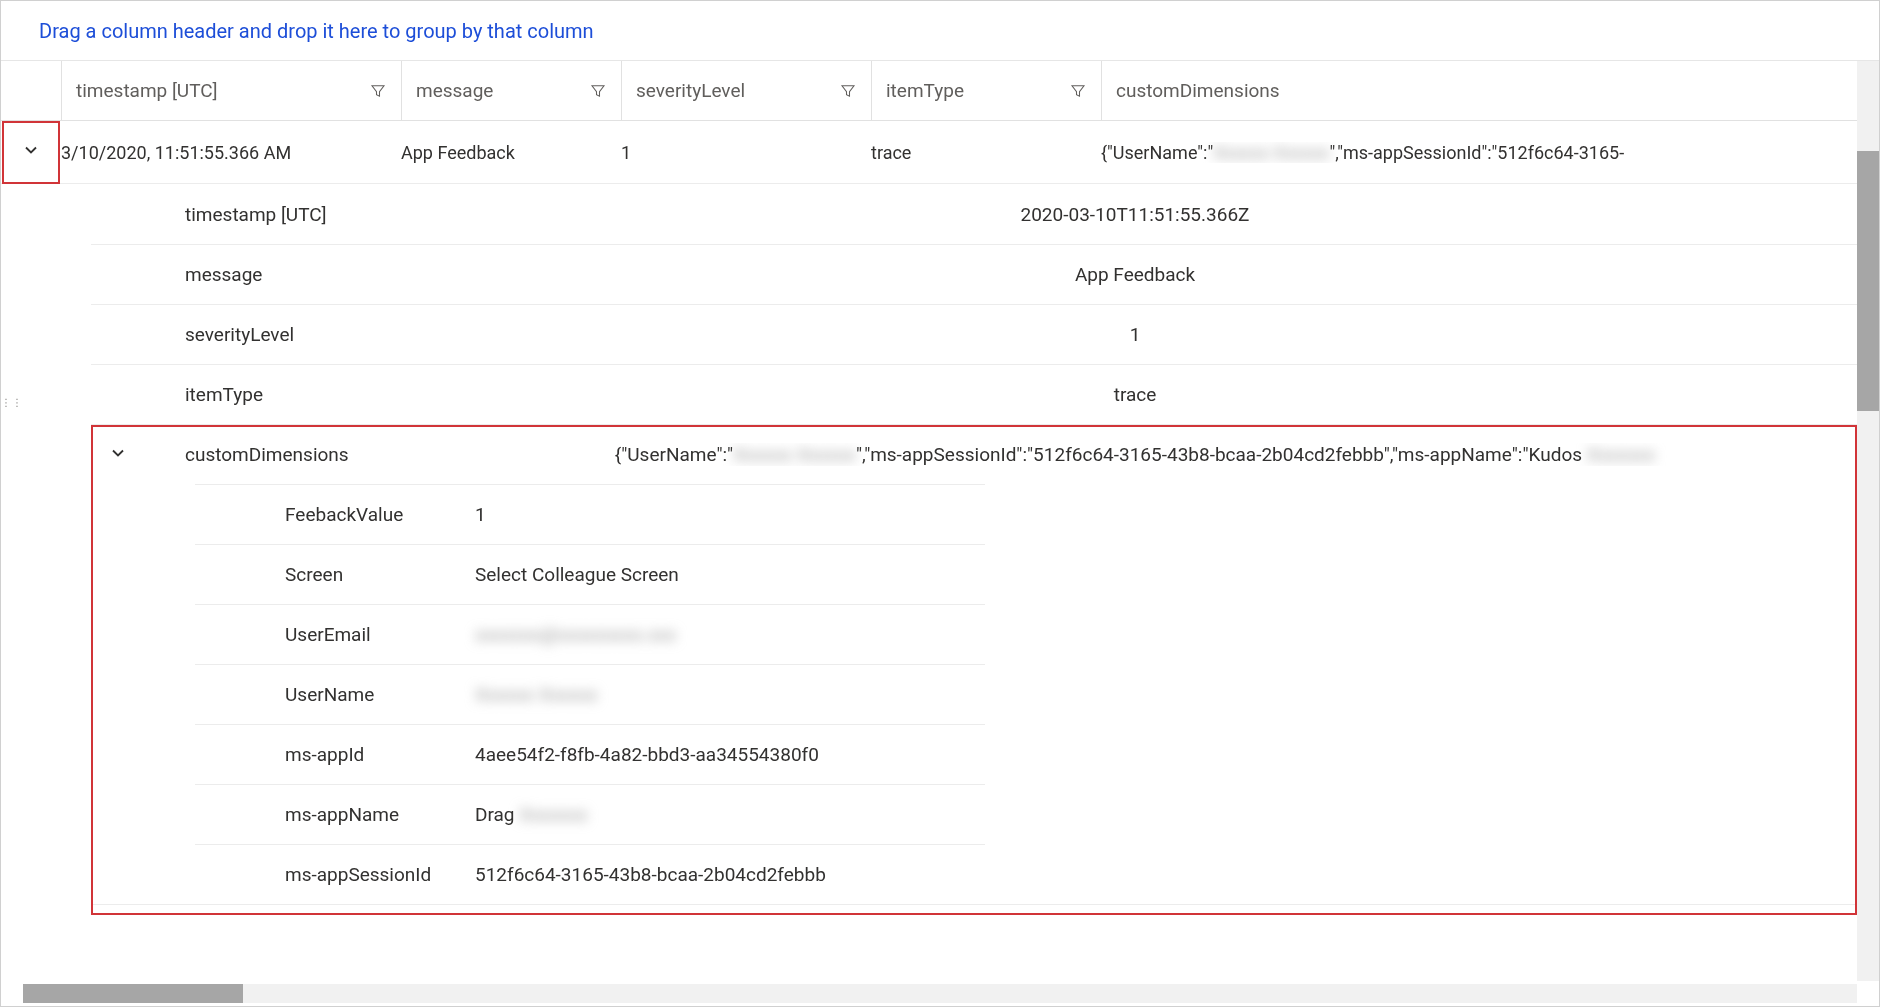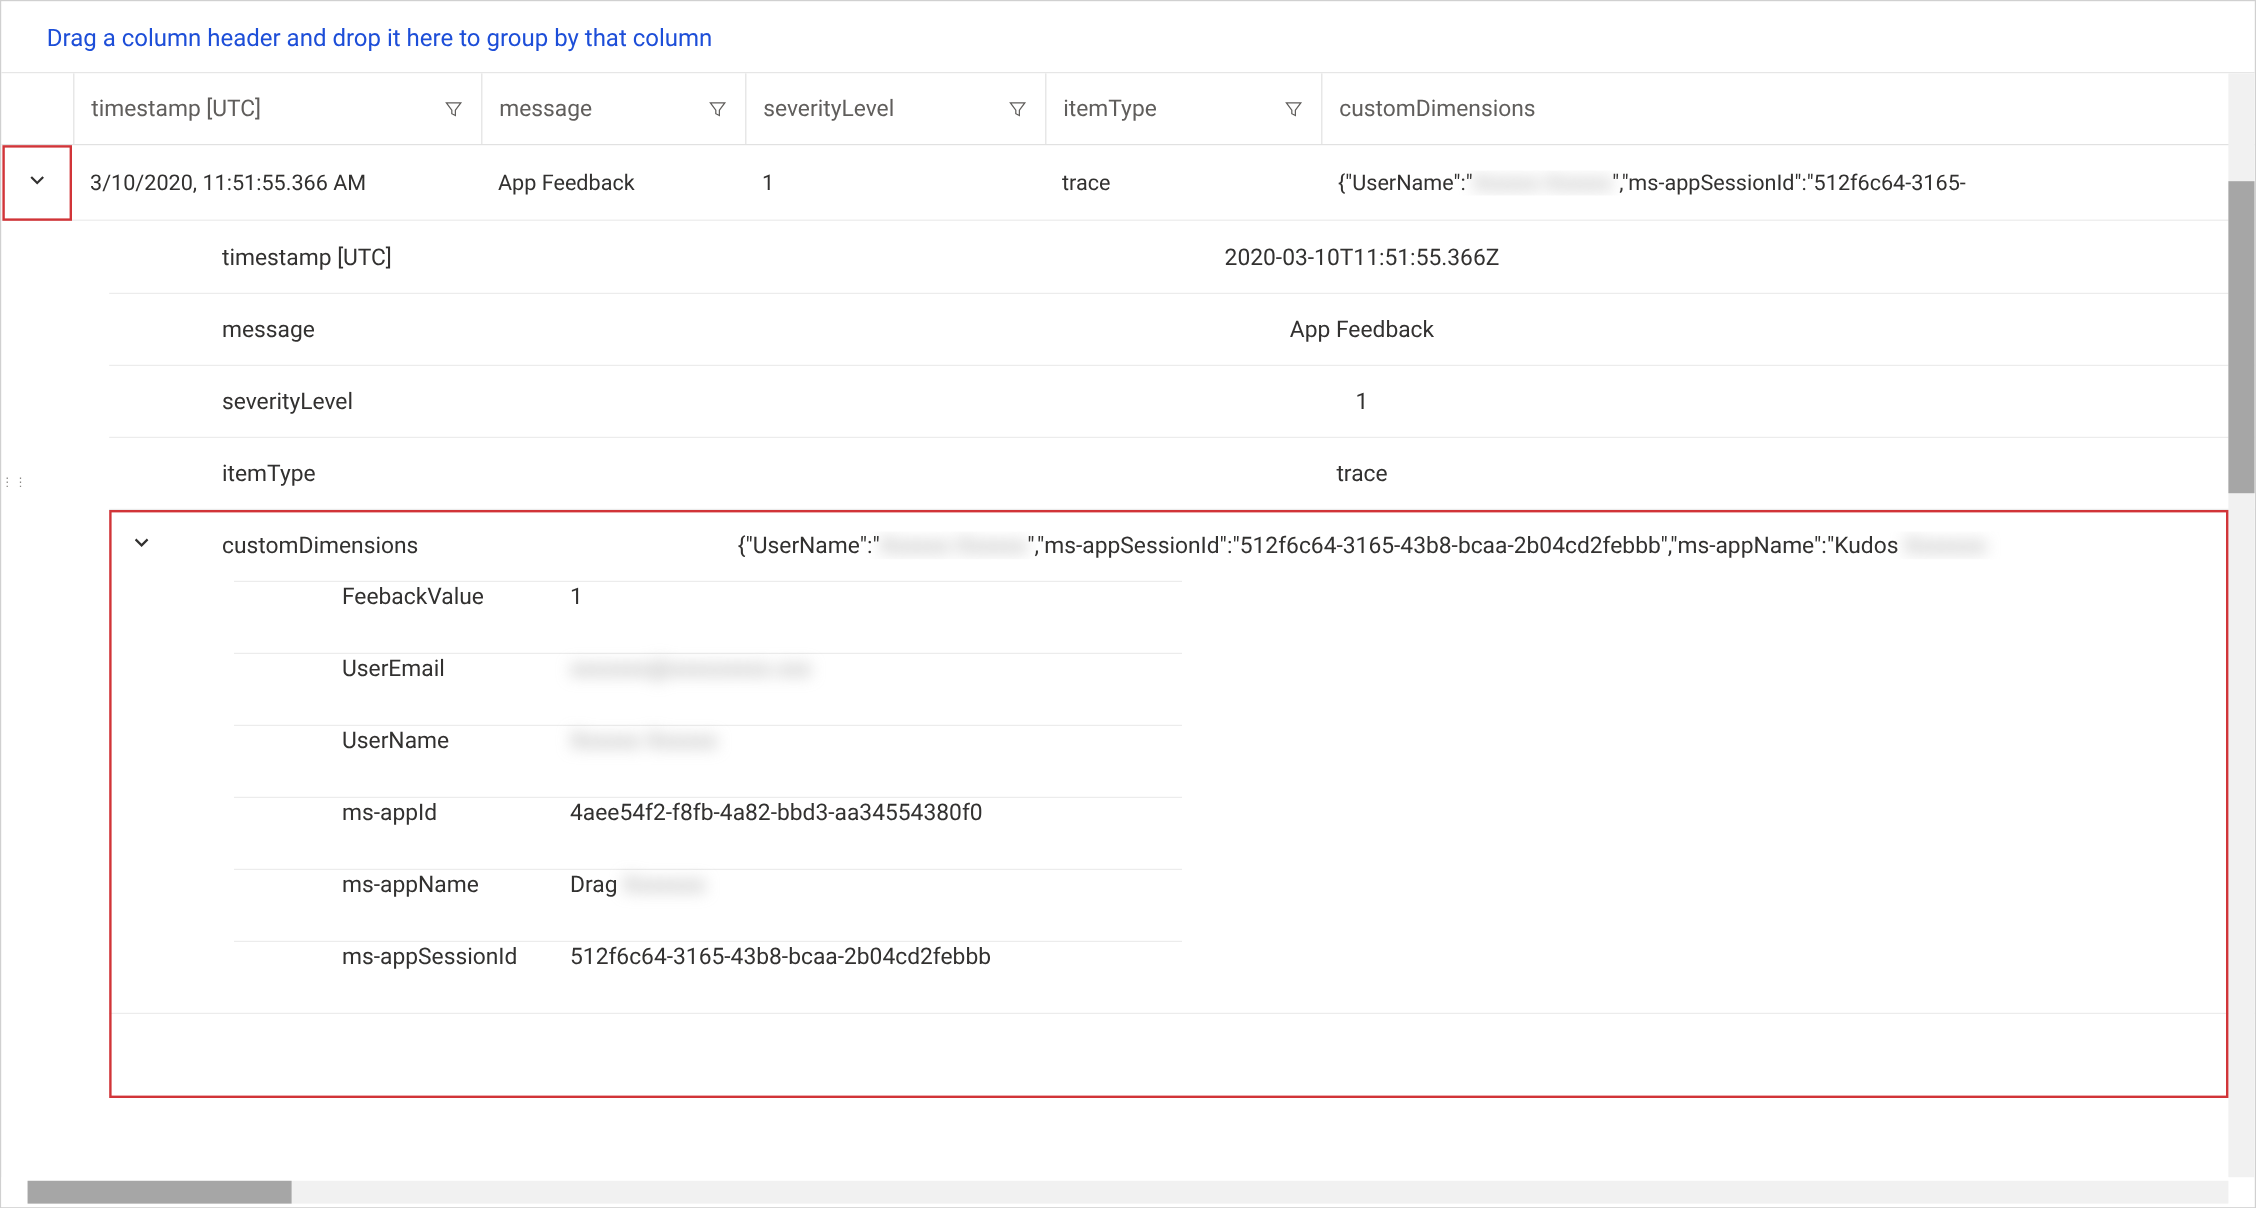--- a/index.html
+++ b/index.html
@@ -92,21 +92,21 @@
   .rows {
     position: relative;
   }
   .row {
     display: flex; align-items: center;
     height: 63px;
     border-bottom: 1px solid #ececec;
     color: #323130;
   }
   .row .cell {
-    padding: 0 14px;
+    padding: 0 0;
     display: flex; align-items: center;
     white-space: nowrap;
     overflow: hidden;
   }
   .expand-btn {
     width: 60px; height: 63px;
     display: flex; align-items: center; justify-content: center;
     cursor: pointer;
   }
   .chev svg { width: 20px; height: 20px; stroke: #323130; fill: none; stroke-width: 2.2; }
@@ -146,21 +146,21 @@
   .detail-val {
     flex: 1 1 auto;
     color: #323130;
     font-size: 19px;
     white-space: nowrap; overflow: hidden; text-align: center;
   }
   .nested {
     margin-left: 104px;
   }
   .nested-row {
-    display: flex; align-items: flex-start;
+    display: flex; align-items: center;
     height: 60px;
     border-top: 1px solid #ececec;
   }
   .nested-key {
     width: 280px; flex: 0 0 280px;
     padding-left: 90px;
     color: #323130;
     font-size: 19px;
   }
   .nested-val {
@@ -292,20 +292,24 @@
             <span>{"UserName":"</span><span class="blur-inline">Xxxxxx Xxxxxx</span><span>","ms-appSessionId":"512f6c64-3165-43b8-bcaa-2b04cd2febbb","ms-appName":"Kudos </span><span class="blur-inline">Xxxxxxx</span>
           </div>
         </div>
 
         <div class="nested" style="width: 790px;">
           <div class="nested-row">
             <div class="nested-key">FeebackValue</div>
             <div class="nested-val">1</div>
           </div>
           <div class="nested-row">
+            <div class="nested-key">Screen</div>
+            <div class="nested-val">Select Colleague Screen</div>
+          </div>
+          <div class="nested-row">
             <div class="nested-key">UserEmail</div>
             <div class="nested-val">
               <span class="blur-inline">xxxxxxx@xxxxxxxxx.xxx</span>
             </div>
           </div>
           <div class="nested-row">
             <div class="nested-key">UserName</div>
             <div class="nested-val">
               <span class="blur-inline">Xxxxxx Xxxxxx</span>
             </div>

